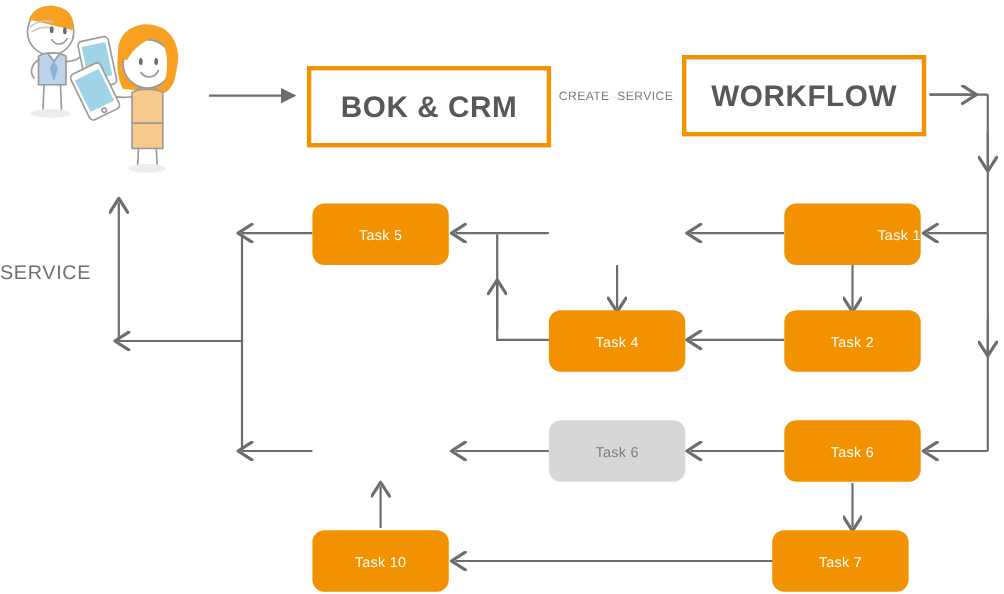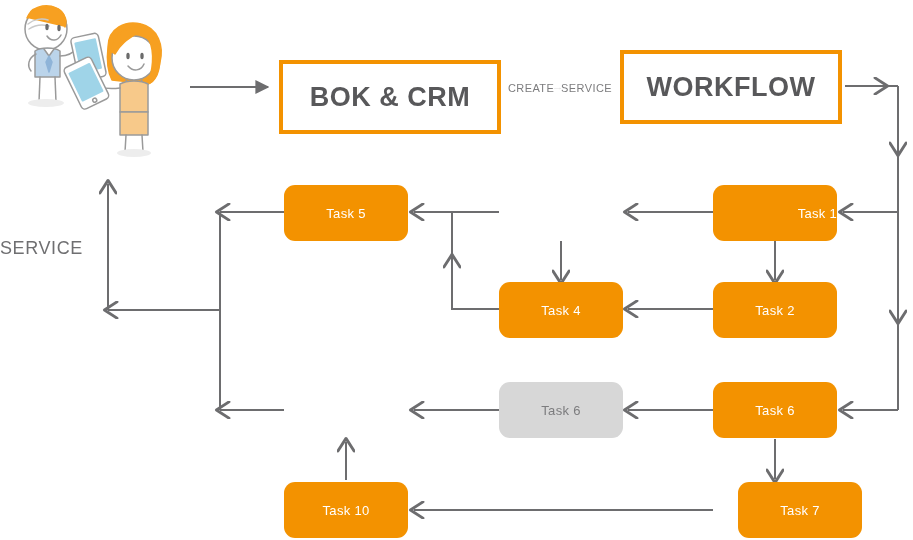--- a/index.html
+++ b/index.html
@@ -290,17 +290,17 @@
   <div class="task grey" id="node-task8" style="left:499px; top:382px;">
     <span>Task 6</span>
   </div>
   <div class="task orange" id="node-task6" style="left:713px; top:382px;">
     <span>Task 6</span>
   </div>
 
   <div class="task orange" id="node-task10" style="left:284px; top:482px;">
     <span>Task 10</span>
   </div>
-  <div class="task orange" id="node-task7" style="left:738px; top:482px;">
+  <div class="task orange" id="node-task7" style="left:702px; top:482px;">
     <span>Task 7</span>
   </div>
 
 </div>
 
 </body></html>

